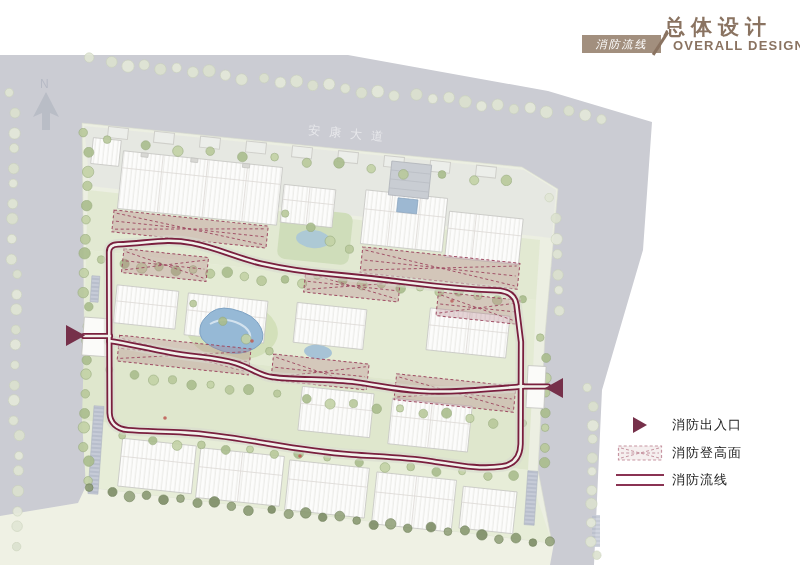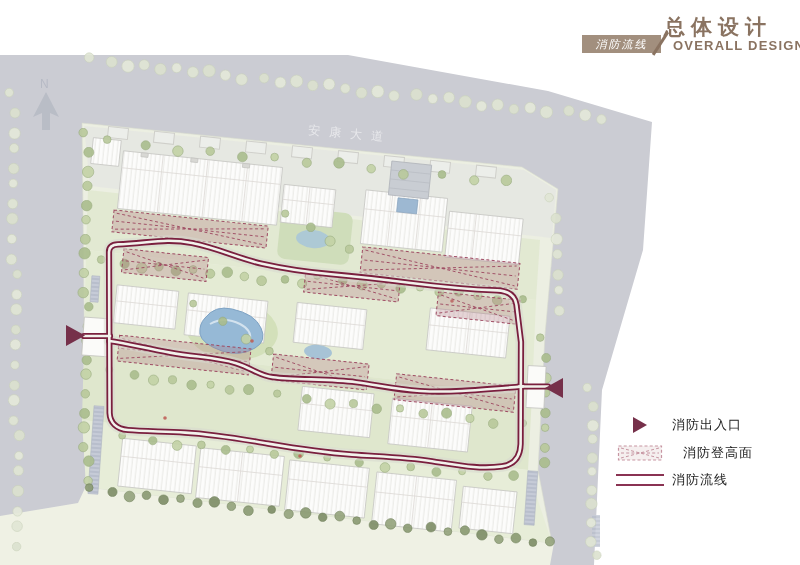--- a/index.html
+++ b/index.html
@@ -12,21 +12,21 @@
            display:flex;align-items:center;justify-content:center;}
   #tab-bar span{color:#ffffff;font-size:11px;font-style:italic;letter-spacing:2px;white-space:nowrap;}
   #slash{position:absolute;left:659px;top:30px;width:3px;height:27px;background:#8a7361;
          transform:rotate(33deg);}
   #title-en{position:absolute;left:673px;top:38px;font-size:13px;font-weight:bold;
             letter-spacing:1.2px;color:#8a7361;white-space:nowrap;}
   
   .lg-row{position:absolute;left:614px;height:22px;display:flex;align-items:center;}
   .lg-icon{width:52px;display:flex;align-items:center;justify-content:center;}
   .lg-label{margin-left:6px;font-size:13px;color:#1c1c1c;letter-spacing:1px;white-space:nowrap;}
-  #lg1{top:414px;} #lg2{top:442px;gap:11px;} #lg3{top:469px;}
+  #lg1{top:414px;} #lg2{top:442px;} #lg3{top:469px;}
   .fireline{width:48px;height:8px;border-top:2px solid #8a3353;border-bottom:2px solid #8a3353;}
   
   #map{position:absolute;left:0;top:0;}
 </style>
 </head>
 <body>
 
 <div id="page">
 
   <svg id="map" width="800" height="565" viewBox="0 0 800 565">

